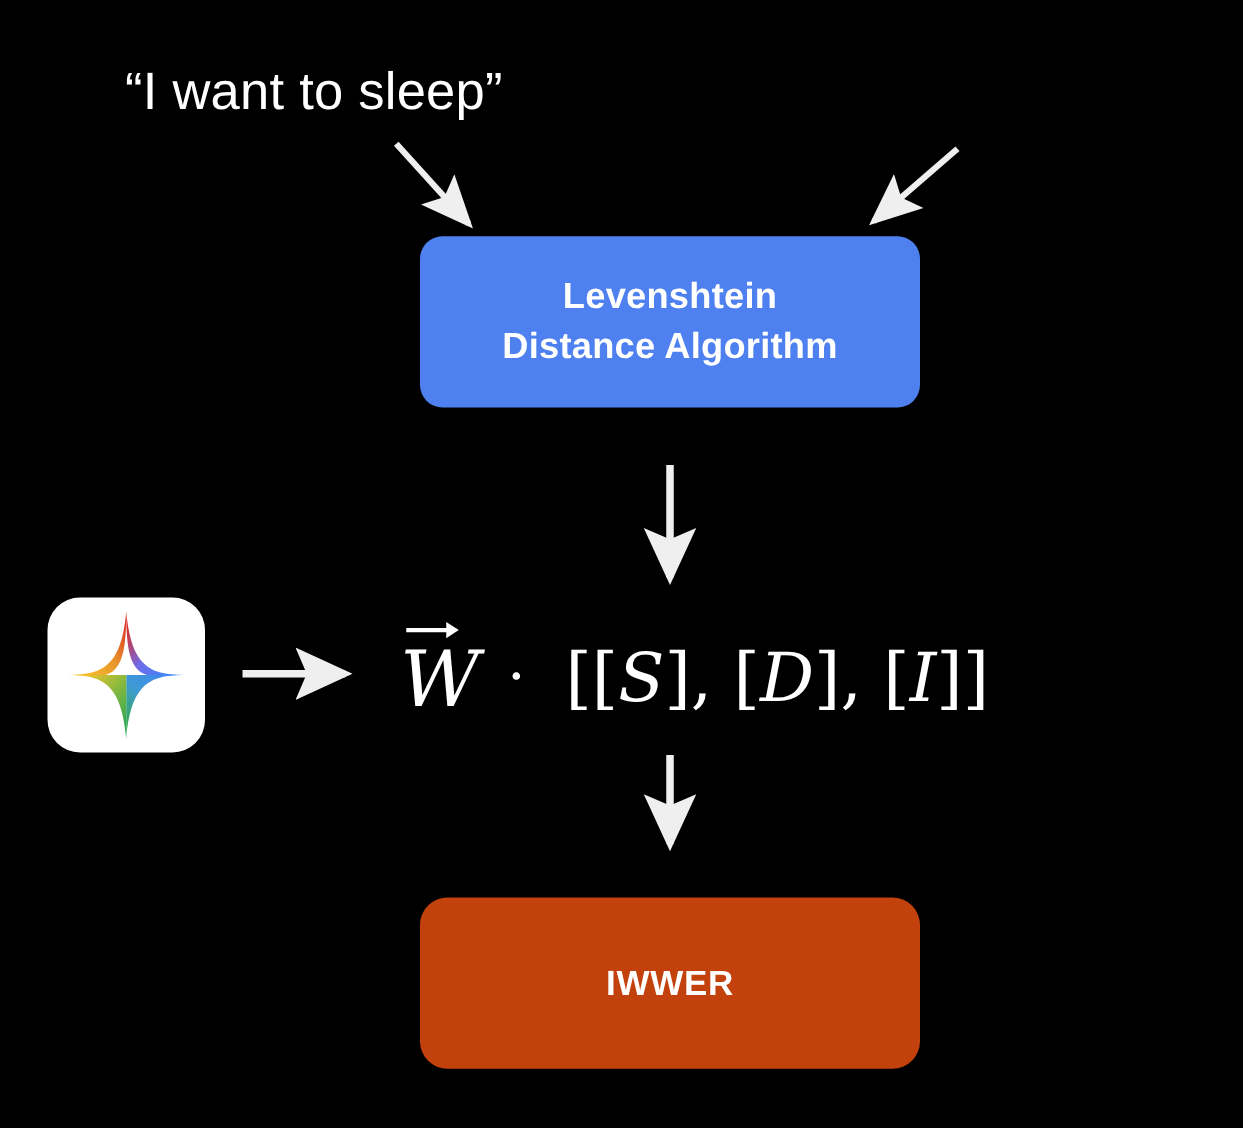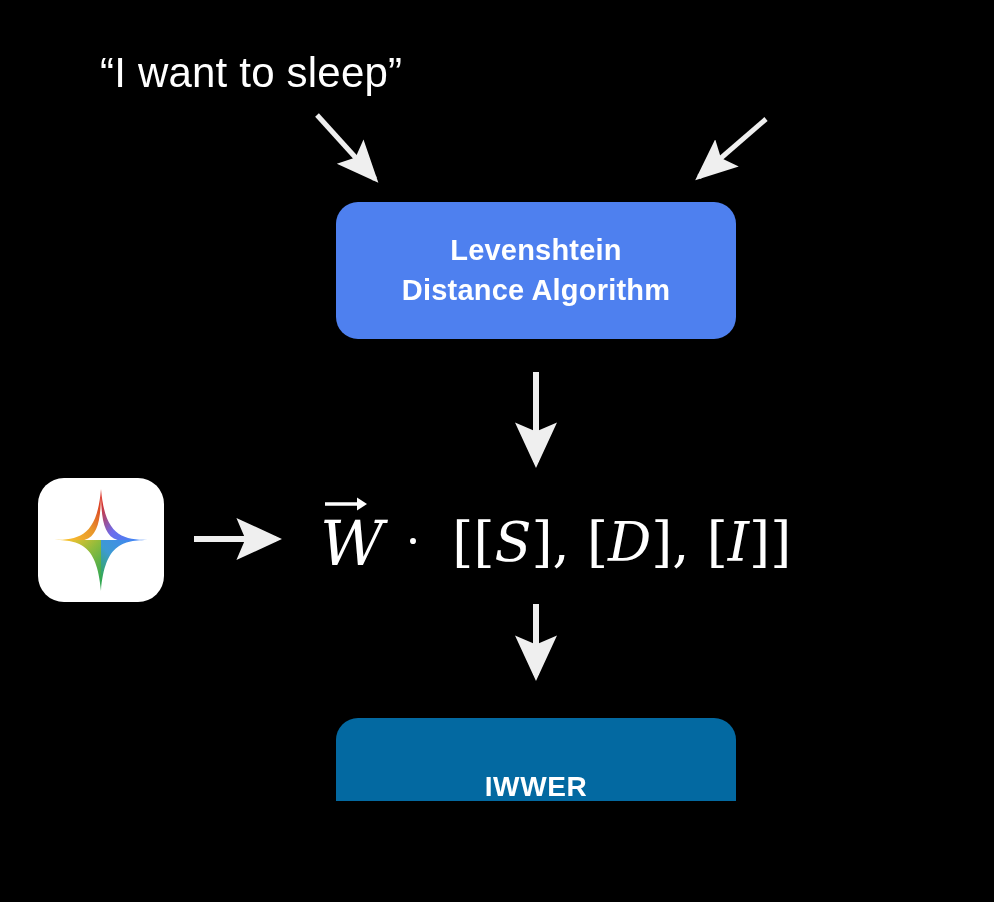--- a/index.html
+++ b/index.html
@@ -7,21 +7,21 @@
     margin: 0;
     padding: 0;
     background: #000000;
   }
   body {
     font-family: "Liberation Sans", sans-serif;
   }
   #canvas {
     position: relative;
     width: 994px;
-    height: 801px;
+    height: 902px;
     background: #000000;
     overflow: hidden;
   }
 
   
   .utterance {
     position: absolute;
     color: #ffffff;
     font-family: "Liberation Sans", sans-serif;
     font-size: 42px;
@@ -46,28 +46,29 @@
   .process-box .box-label {
     color: #ffffff;
     font-family: "Liberation Sans", sans-serif;
     font-weight: bold;
     font-size: 29px;
     line-height: 1.35;
     letter-spacing: 0.2px;
     white-space: pre-line;
   }
   #algorithm-box {
-    left: 336px; top: 202px;
+    left: 336px; top: 189px;
     width: 400px; height: 137px;
     background: #4E80EF;
+    border-radius: 18px;
   }
   #output-box {
     left: 336px; top: 718px;
     width: 400px; height: 137px;
-    background: #0369a1;
+    background: #c2410c;
   }
   #output-box .box-label { font-size: 28px; letter-spacing: 0.6px; }
 
   
   #arrows {
     position: absolute;
     left: 0; top: 0;
     width: 994px; height: 902px;
     pointer-events: none;
   }

